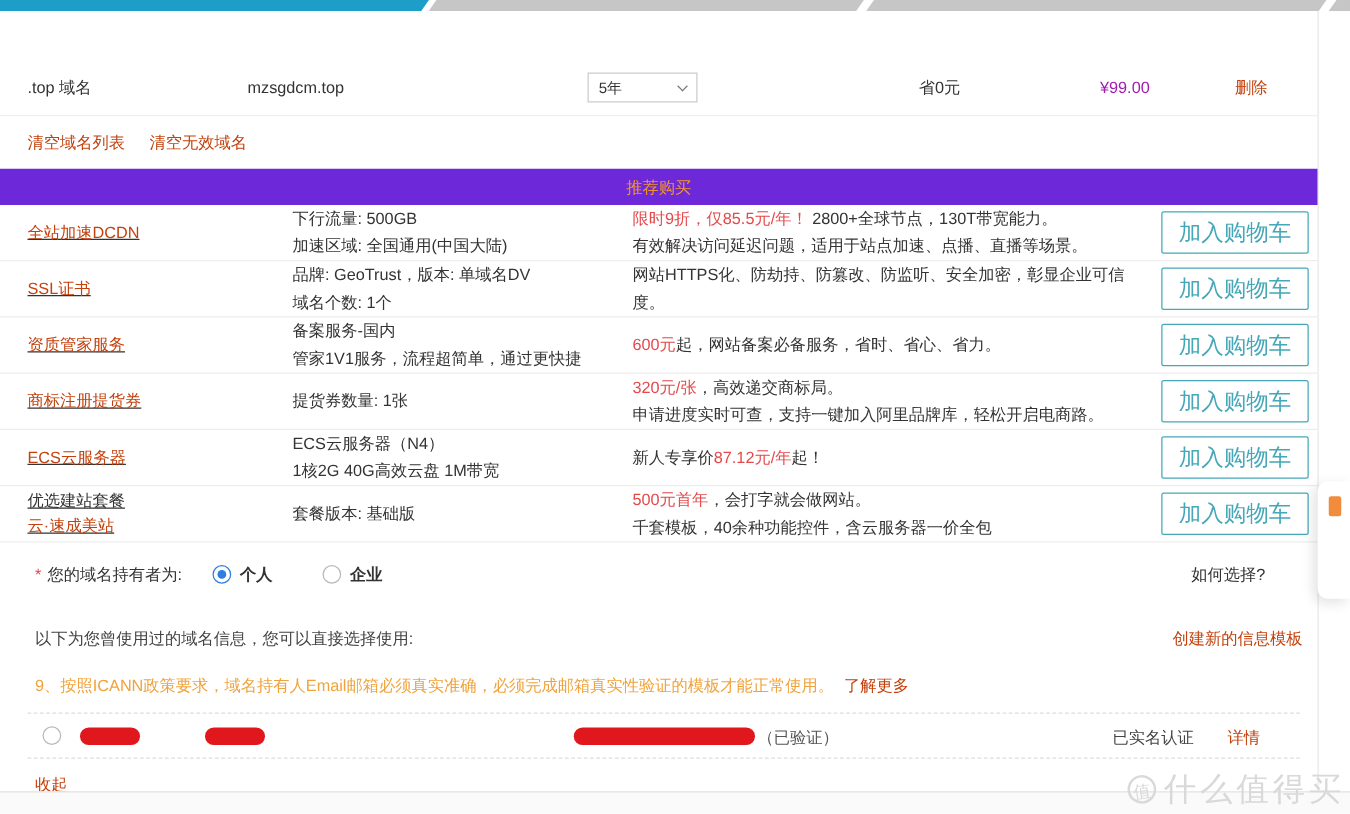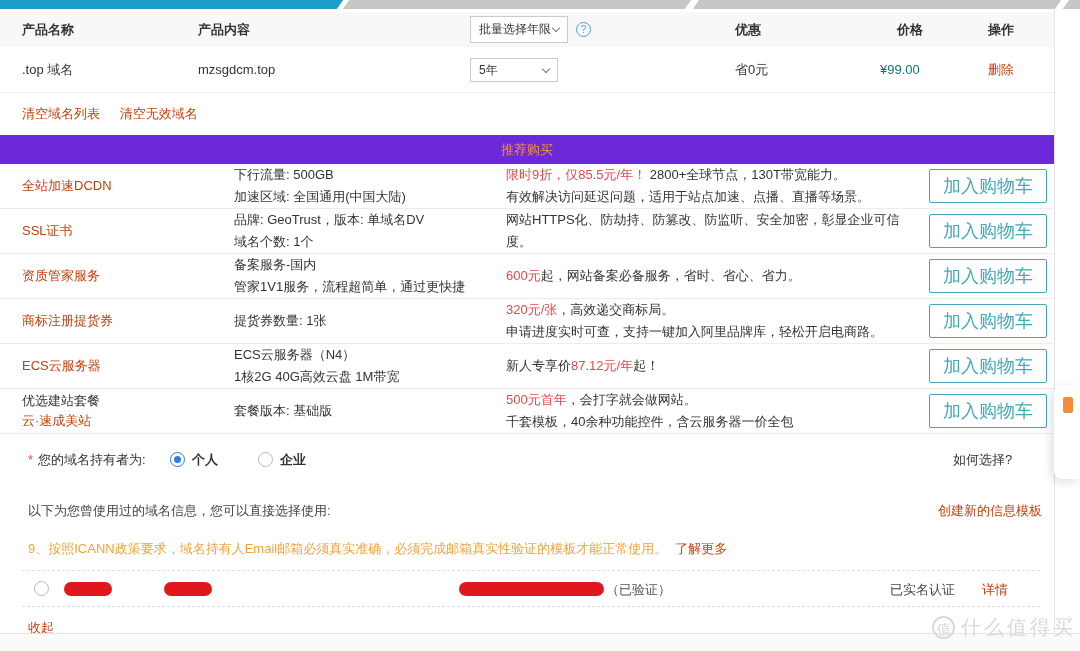--- a/index.html
+++ b/index.html
@@ -26,32 +26,32 @@
   .sel { position:absolute; background:#fff; border:1px solid #ccc; display:flex; align-items:center; justify-content:space-between; padding:0 8px; font-weight:normal; font-size:12px; color:#333; line-height:normal; cursor:pointer; }
   .sel-batch { left:470px; top:4px; width:98px; height:27px; }
   .sel-year { left:470px; top:11px; width:88px; height:24px; }
   .chev { width:6px; height:6px; border-right:1.5px solid #777; border-bottom:1.5px solid #777; transform:rotate(45deg); margin-top:-3px; }
   .help { position:absolute; left:576px; top:10px; width:15px; height:15px; border:1px solid #4aa3d8; border-radius:50%; color:#4aa3d8; font-size:10px; line-height:13px; text-align:center; font-weight:normal; cursor:pointer; }
 
   
   .trow { position:absolute; left:0; top:38px; width:100%; height:46px; line-height:46px; border-bottom:1px solid #efefef; }
   .trow span.c { position:absolute; top:0; }
   .c-name { left:22px; } .c-content { left:198px; }
-  .c-disc { left:735px; } .c-price { left:880px; color:#0f766e; } 
+  .c-disc { left:735px; } .c-price { left:880px; color:#a21caf; } 
   .link { color:#c2410c; cursor:pointer; text-decoration:none; }
   .c-act { left:988px; }
 
   .clear-links { position:absolute; left:22px; top:96px; }
   .clear-links span { margin-right:16px; }
 
   
   .rec-title { position:absolute; left:0; top:126px; width:100%; height:29px; background:#6d28d9; color:#f2952d; text-align:center; line-height:29px; }
   .rec-rows { position:absolute; left:0; top:155px; width:100%; }
   .rec-row { display:flex; align-items:center; height:45px; border-bottom:1px solid #ededed; padding-left:22px; }
-  .rc-name { width:176px; line-height:20px; }
+  .rc-name { width:176px; line-height:20px;text-decoration:underline; }
   .rc-content { width:272px; line-height:22px; color:#333;margin-left:36px; }
   .rc-desc { flex:1; line-height:22px; color:#333; }
   .rc-desc .red { color:#e4494b; }
   .rc-action { width:135px; display:flex; justify-content:flex-end; padding-right:7px; }
   .cart-btn { background:#fff; border:1px solid #45a7b8; color:#45a7b8; font-size:18px; padding:4px 13px; border-radius:2px; cursor:pointer; font-family:inherit; white-space:nowrap; }
 
   
   .holder { position:absolute; left:0; top:441px; width:100%; height:20px; line-height:20px; }
   .holder .req { position:absolute; left:28px; color:#e4494b; }
   .holder .lab { position:absolute; left:38px; }
@@ -79,50 +79,38 @@
   .verified { position:absolute; left:584px; top:0; line-height:37px; color:#555; }
   .realname { position:absolute; left:868px; top:0; line-height:37px; color:#444; }
   .detail { position:absolute; left:960px; top:0; line-height:37px; }
 
   .collapse { position:absolute; left:28px; top:610px; }
 
   
   .footer-strip { position:absolute; left:0; top:633px; width:1080px; height:18px; background:#fafafa; border-top:1px solid #e4e4e4; }
   .watermark { position:absolute; right:4px; top:614px; display:flex; align-items:center; color:#d9d9d9; }
   .wm-badge { width:23px; height:23px; border:2px solid #d9d9d9; border-radius:50%; text-align:center; line-height:23px; font-size:14px; margin-right:6px; transform:rotate(-8deg); }
-  .wm-text { font-size:20px; letter-spacing:3px; }
+  .wm-text { font-size:26px; letter-spacing:3px; }
 
   
   .float-card { position:absolute; right:0; top:385px; width:26px; height:94px; background:#fff; border-radius:8px 0 0 8px; box-shadow:-3px 3px 10px rgba(0,0,0,.12); }
   .float-card .mark { position:absolute; left:9px; top:12px; width:10px; height:16px; background:#f08c3c; border-radius:2px; }
 </style>
 </head>
 <body>
 
 <div class="progress">
   <div class="seg blue"></div>
   <div class="seg g2"></div>
   <div class="seg g3"></div>
   <div class="seg g4"></div>
 </div>
 
 <div class="content">
 
-  <div class="thead">
-    <span class="h h-name">产品名称</span>
-    <span class="h h-content">产品内容</span>
-    <div class="sel sel-batch">
-      <span>批量选择年限</span>
-      <span class="chev"></span>
-    </div>
-    <span class="help">?</span>
-    <span class="h h-disc">优惠</span>
-    <span class="h h-price">价格</span>
-    <span class="h h-act">操作</span>
-  </div>
 
   <div class="trow">
     <span class="c c-name">.top 域名</span>
     <span class="c c-content">mzsgdcm.top</span>
     <div class="sel sel-year">
       <span>5年</span>
       <span class="chev"></span>
     </div>
     <span class="c c-disc">省0元</span>
     <span class="c c-price">¥99.00</span>

